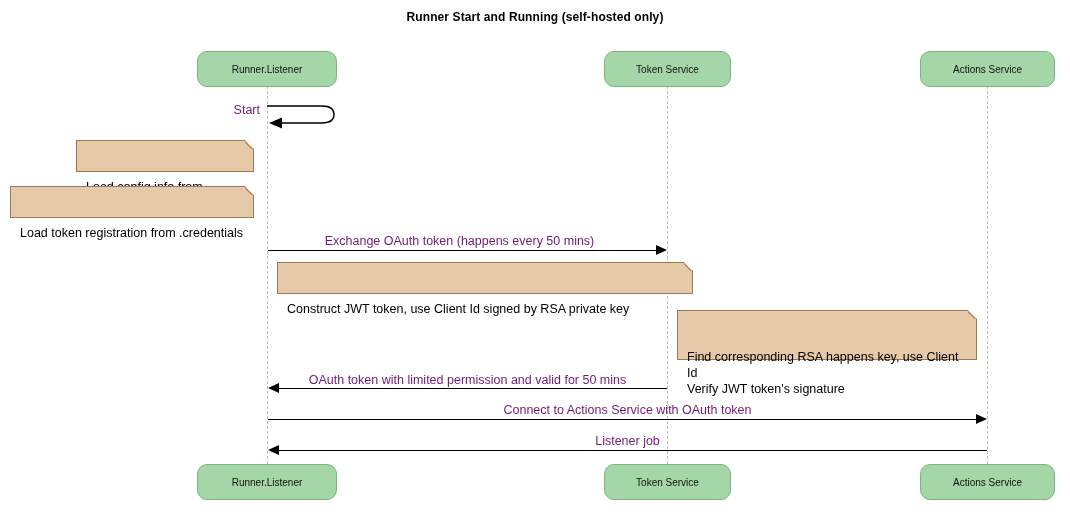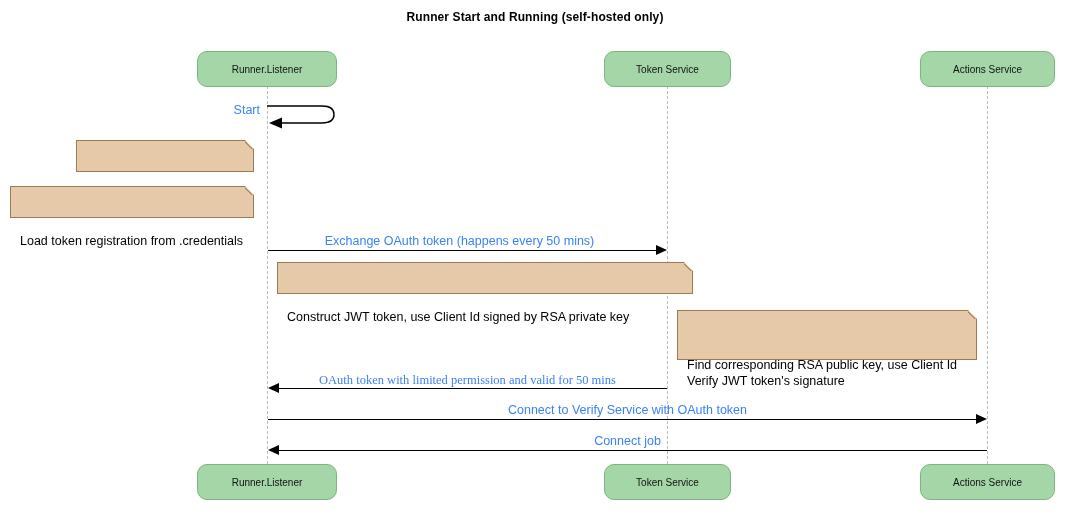--- a/index.html
+++ b/index.html
@@ -51,21 +51,21 @@
     font-size: 10px;
     color: #111111;
     white-space: nowrap;
   }
   
   .note {
     position: absolute;
     background: #e6c9a8;
     border: 1px solid #9c7a52;
     box-sizing: border-box;
-    padding: 14px 9px;
+    padding: 6px 9px;
     font-size: 12.5px;
     color: #000000;
     line-height: 16px;
     white-space: pre-line;
   }
   .note::after {
     content: "";
     position: absolute;
     top: -1px;
     right: -1px;
@@ -96,21 +96,21 @@
   }
   
   .msg-line {
     position: absolute;
     height: 0;
     border-top: 1.4px solid #000000;
   }
   .msg-label {
     position: absolute;
     font-size: 12.5px;
-    color: #3b82f6;
+    color: #701a75;
     white-space: nowrap;
     text-align: center;
   }
   .arrowhead {
     position: absolute;
     width: 0;
     height: 0;
   }
   .arrowhead.right {
     border-top: 5.5px solid transparent;
@@ -169,37 +169,37 @@
     <span>Load token registration from .credentials</span>
   </div>
 
   <div class="note" style="left:277px; top:262px; width:416px; height:32px;">
     <span class="fold"></span>
     <span>Construct JWT token, use Client Id signed by RSA private key</span>
   </div>
 
   <div class="note" style="left:677px; top:310px; width:300px; height:50px;">
     <span class="fold"></span>
-    <span>Find corresponding RSA public key, use Client Id
+    <span>Find corresponding RSA happens key, use Client Id
 Verify JWT token's signature</span>
   </div>
 
   <div class="msg-label" style="left:260px; top:234px; width:399px;">Exchange OAuth token (happens every 50 mins)</div>
   <div class="msg-line" style="left:268px; top:250px; width:388px;"></div>
   <div class="arrowhead right" style="left:656px; top:245px;"></div>
 
-  <div class="msg-label" style="left:268px; top:373px; width:399px;font-family:Liberation Serif, serif;">OAuth token with limited permission and valid for 50 mins</div>
+  <div class="msg-label" style="left:268px; top:373px; width:399px;">OAuth token with limited permission and valid for 50 mins</div>
   <div class="msg-line" style="left:279px; top:388px; width:388px;"></div>
   <div class="arrowhead left" style="left:268px; top:383px;"></div>
 
-  <div class="msg-label" style="left:268px; top:403px; width:719px;">Connect to Verify Service with OAuth token</div>
+  <div class="msg-label" style="left:268px; top:403px; width:719px;">Connect to Actions Service with OAuth token</div>
   <div class="msg-line" style="left:268px; top:419px; width:708px;"></div>
   <div class="arrowhead right" style="left:976px; top:414px;"></div>
 
-  <div class="msg-label" style="left:268px; top:434px; width:719px;">Connect job</div>
+  <div class="msg-label" style="left:268px; top:434px; width:719px;">Listener job</div>
   <div class="msg-line" style="left:279px; top:450px; width:708px;"></div>
   <div class="arrowhead left" style="left:268px; top:445px;"></div>
 
   <div class="participant" style="left:197px; top:464px; width:140px;">
     <span>Runner.Listener</span>
   </div>
   <div class="participant" style="left:604px; top:464px; width:127px;">
     <span>Token Service</span>
   </div>
   <div class="participant" style="left:920px; top:464px; width:135px;">

